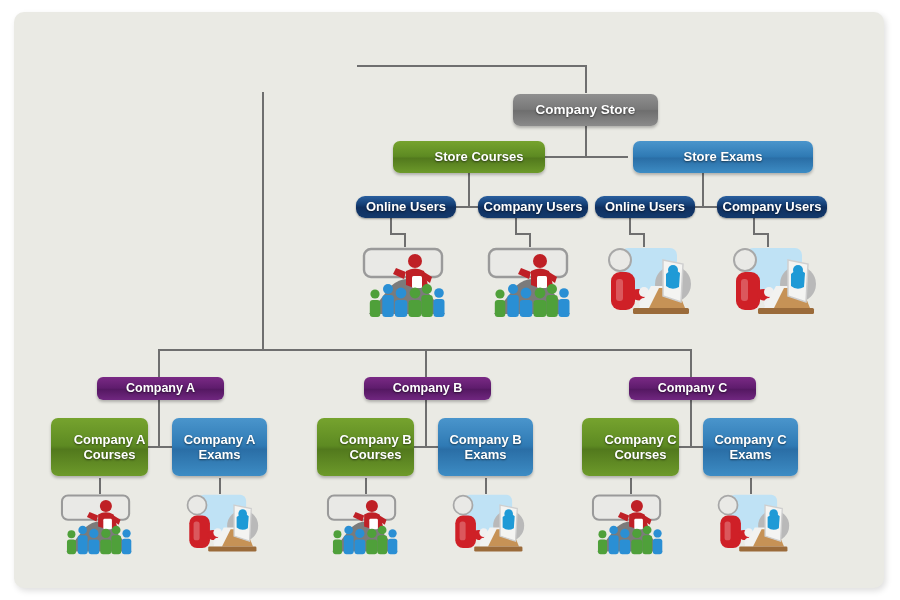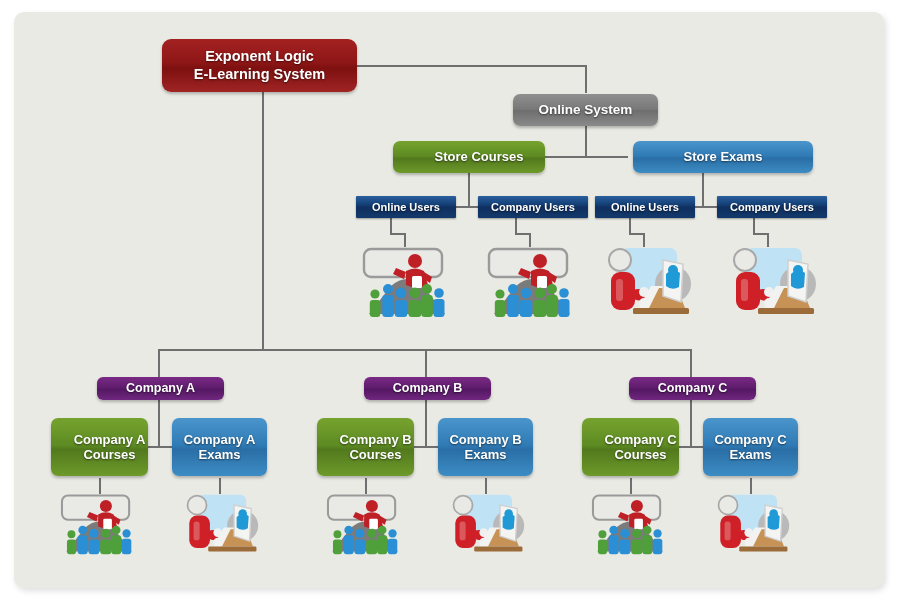--- a/index.html
+++ b/index.html
@@ -29,21 +29,21 @@
           font-size:14.5px;border-radius:9px;}
   .n-grey{background:linear-gradient(180deg,#8f8f8f 0%,#787878 48%,#6e6e6e 52%,#8a8a8a 100%);
           font-size:13.5px;}
   .n-green{background:linear-gradient(180deg,#76a32e 0%,#5d8a22 48%,#52791d 54%,#6d9a2a 100%);
           font-size:13px;padding-left:20px;}
   .n-blue{background:linear-gradient(180deg,#4a95cc 0%,#2f7ab4 48%,#2a6ea6 54%,#3d8cc4 100%);
           font-size:13px;}
   .n-purple{background:linear-gradient(180deg,#7a2a85 0%,#5f1c6d 48%,#551862 54%,#702780 100%);
           font-size:12.5px;border-radius:6px;}
   .n-badge{background:linear-gradient(180deg,#2a5f9e 0%,#154077 38%,#0f3060 52%,#13396c 100%);
-           font-size:11px;border-radius:1px;
+           font-size:13px;border-radius:9px;
            box-shadow:0 1px 2px rgba(0,0,0,.35);}
 
   .node span{display:block;width:100%;}
 
   
   .ill{position:absolute;}
   .ill svg{display:block;}
 </style>
 </head>
 <body>
@@ -94,27 +94,23 @@
   <div class="ln lnv" style="left:425px;top:400px;height:47px;"></div>
   <div class="ln lnh" style="left:412px;top:446px;width:28px;"></div>
   <div class="ln lnv" style="left:365px;top:478px;height:16px;"></div>
   <div class="ln lnv" style="left:485px;top:478px;height:16px;"></div>
 
   <div class="ln lnv" style="left:690px;top:400px;height:47px;"></div>
   <div class="ln lnh" style="left:677px;top:446px;width:28px;"></div>
   <div class="ln lnv" style="left:630px;top:478px;height:16px;"></div>
   <div class="ln lnv" style="left:750px;top:478px;height:16px;"></div>
 
-  <div class="node n-root" style="left:162px;top:39px;width:195px;height:53px;flex-direction:column;">
-    <span>Exponent Logic</span>
-    <span>E-Learning System</span>
-  </div>
 
   <div class="node n-grey" style="left:513px;top:94px;width:145px;height:32px;">
-    <span>Online System</span>
+    <span>Company Store</span>
   </div>
 
   <div class="node n-green" style="left:393px;top:141px;width:152px;height:32px;">
     <span>Store Courses</span>
   </div>
 
   <div class="node n-blue" style="left:633px;top:141px;width:180px;height:32px;">
     <span>Store Exams</span>
   </div>
 

